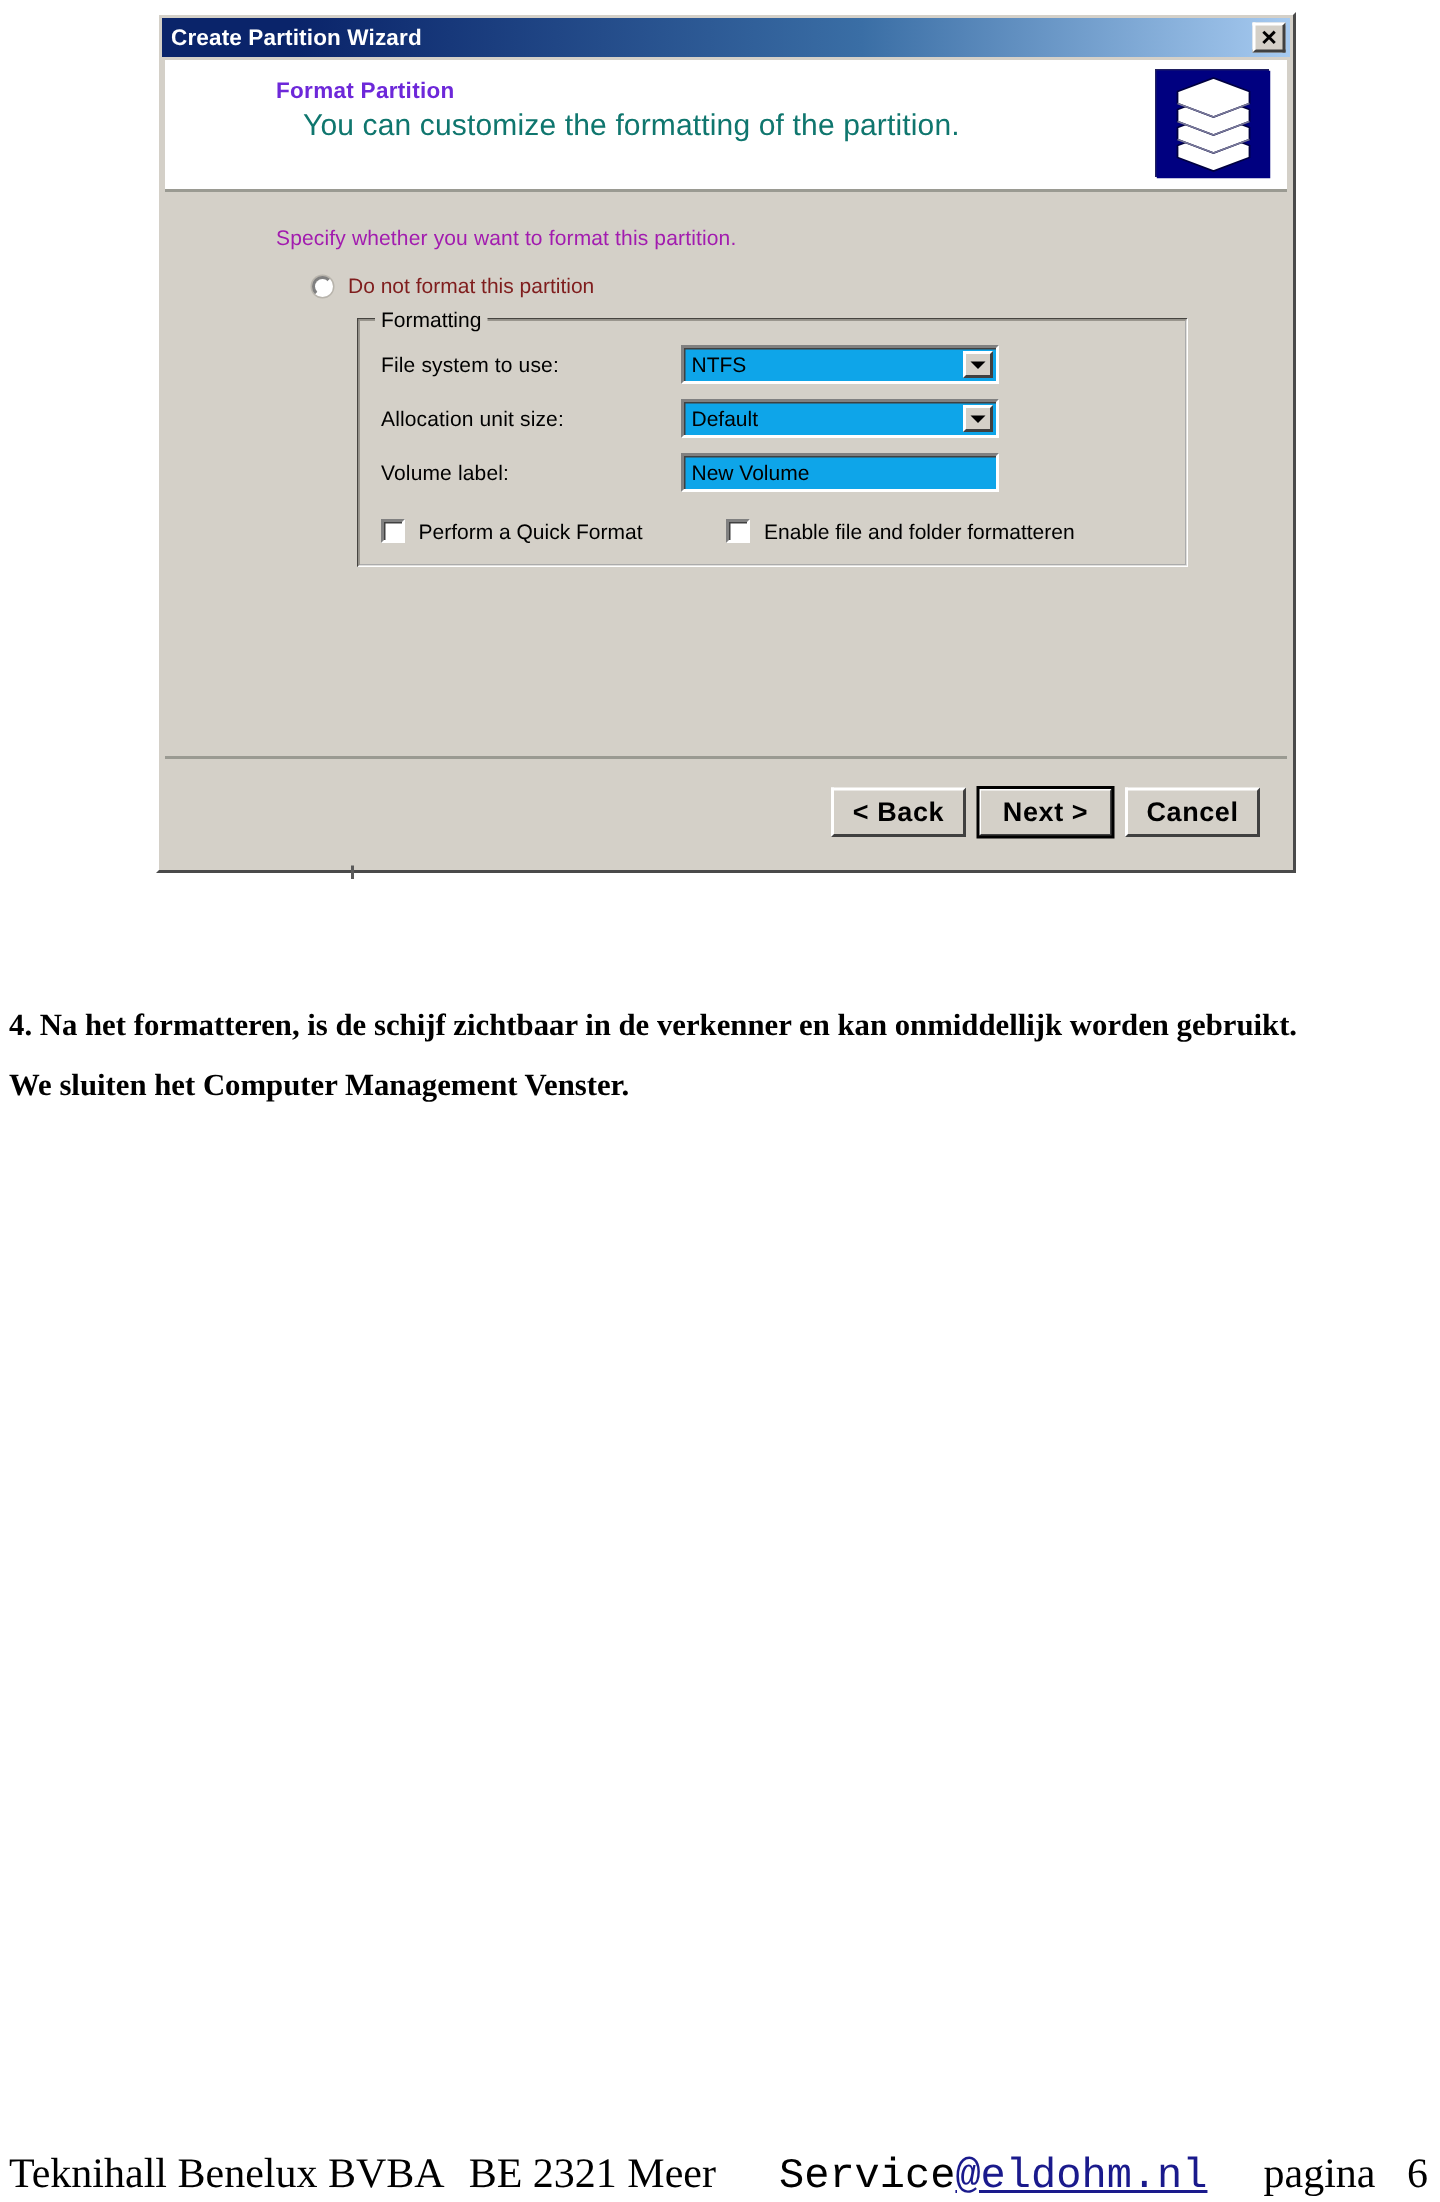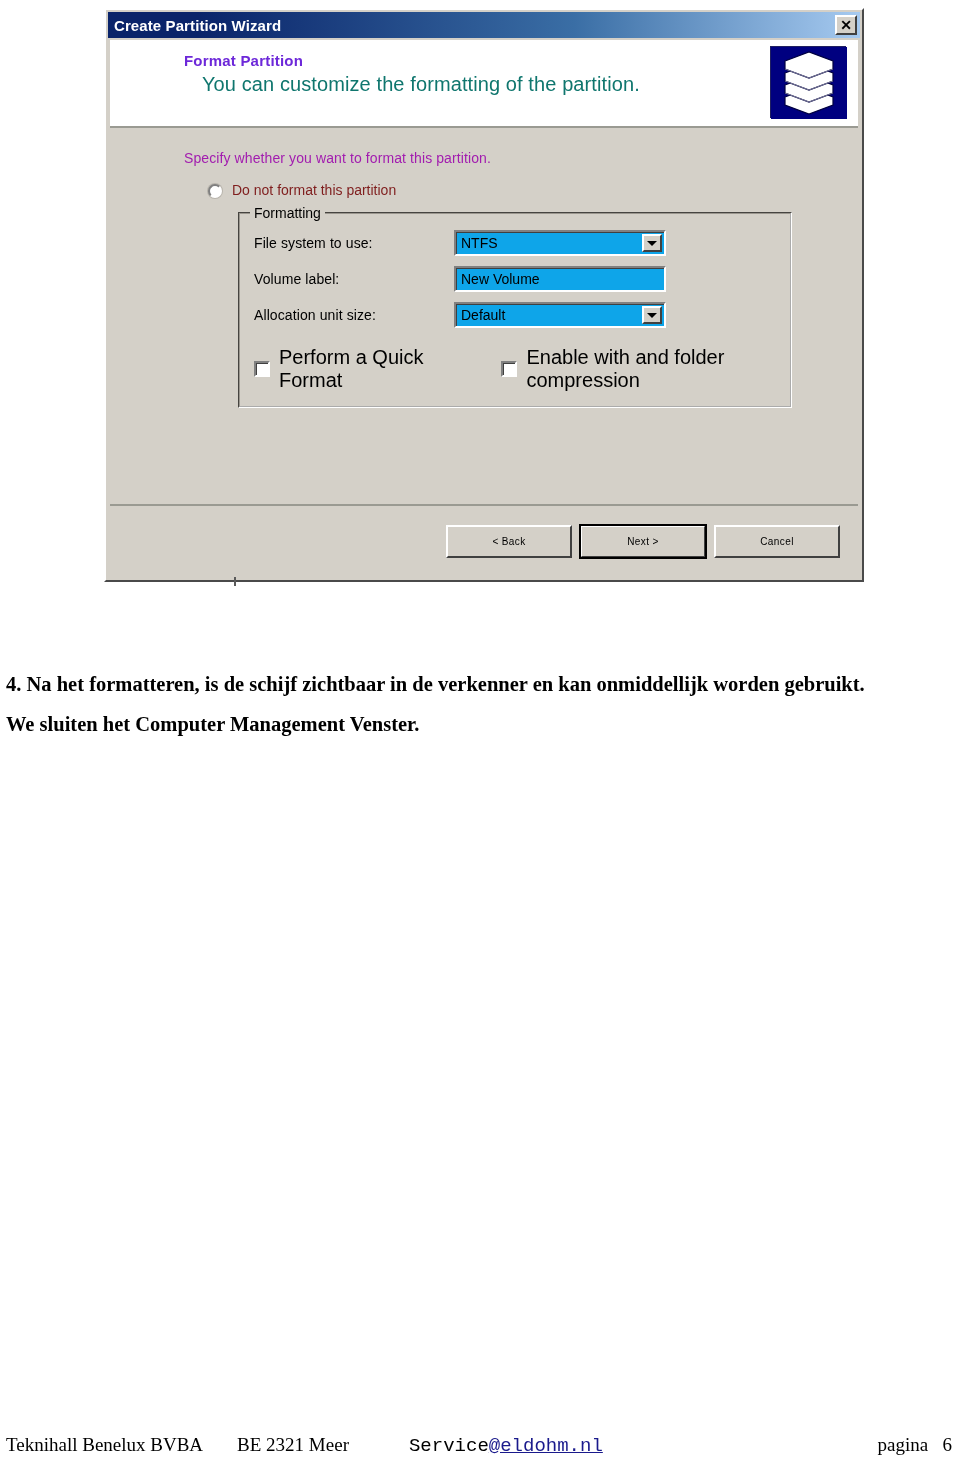--- a/index.html
+++ b/index.html
@@ -223,21 +223,21 @@
     border-top: 5px solid #000;
   }
   .check-row {
     display: flex;
     align-items: center;
     margin-top: 18px;
   }
   .checkitem {
     display: flex;
     align-items: center;
-    font-size: 20px;
+    font-size: 14px;
     color: #000;
     cursor: default;
   }
   .checkitem + .checkitem { margin-left: 56px; }
   .checkbox {
     width: 16px; height: 16px;
     background: #ffffff;
     border: 2px solid #808080;
     border-right-color: #ffffff;
     border-bottom-color: #ffffff;
@@ -253,36 +253,37 @@
     left: 4px; right: 4px; bottom: 4px;
     height: 72px;
     border-top: 2px solid #9a9a92;
     box-sizing: border-box;
     display: flex;
     align-items: center;
     justify-content: flex-end;
     padding-right: 18px;
   }
   .btn {
-    width: 126px;
+    width: 90px;
     height: 33px;
     background: #d4d0c8;
     border-left: 2px solid #ffffff;
     border-top: 2px solid #ffffff;
     border-right: 2px solid #404040;
     border-bottom: 2px solid #404040;
     box-sizing: border-box;
     display: flex;
     align-items: center;
     justify-content: center;
-    font-size: 10px;
+    font-size: 18px;
     color: #000;
     cursor: default;
     margin-left: 8px;
     letter-spacing: 0.4px;
+    font-weight: bold;
   }
   .btn.default {
     outline: 2px solid #000;
     outline-offset: -1px;
   }
   .tickmark {
     position: absolute;
     left: 128px;
     bottom: -6px;
     width: 2px;
@@ -305,23 +306,22 @@
 
   
   .page-footer {
     position: absolute;
     left: 6px;
     right: 8px;
     top: 1434px;
     display: flex;
     align-items: baseline;
     font-family: "Liberation Serif", serif;
-    font-size: 19px;
-    color: #000;
-    gap: 18px;
+    font-size: 28px;
+    color: #000;
   }
   .footer-org { white-space: pre; }
   .footer-addr { white-space: pre; margin-left: 16px; }
   .footer-mail { margin-left: 42px; white-space: pre; font-family: Liberation Mono, monospace; }
   .footer-mail .link {
     color: #1a1a8c;
     text-decoration: underline;
   }
   .footer-page {
     margin-left: auto;
@@ -376,42 +376,42 @@
           <span class="field-label">File system to use:</span>
           <div class="combo">
             <span>NTFS</span>
             <span class="combo-arrow">
                 <i></i>
               </span>
           </div>
         </div>
 
         <div class="field-row">
-          <span class="field-label">Volume label:</span>
-          <div class="textbox">New Volume</div>
-        </div>
-
-        <div class="field-row">
           <span class="field-label">Allocation unit size:</span>
           <div class="combo">
             <span>Default</span>
             <span class="combo-arrow">
                 <i></i>
               </span>
           </div>
         </div>
 
+        <div class="field-row">
+          <span class="field-label">Volume label:</span>
+          <div class="textbox">New Volume</div>
+        </div>
+
         <div class="check-row">
           <div class="checkitem">
             <span class="checkbox"></span>
             <span>Perform a Quick Format</span>
           </div>
           <div class="checkitem">
             <span class="checkbox"></span>
-            <span>Enable with and folder compression</span>
+            <span>Enable file and folder formatteren</span>
           </div>
         </div>
       </div>
     </div>
 
     <div class="wiz-footer">
       <div class="btn">&lt; Back</div>
       <div class="btn default">Next &gt;</div>
       <div class="btn">Cancel</div>
     </div>

